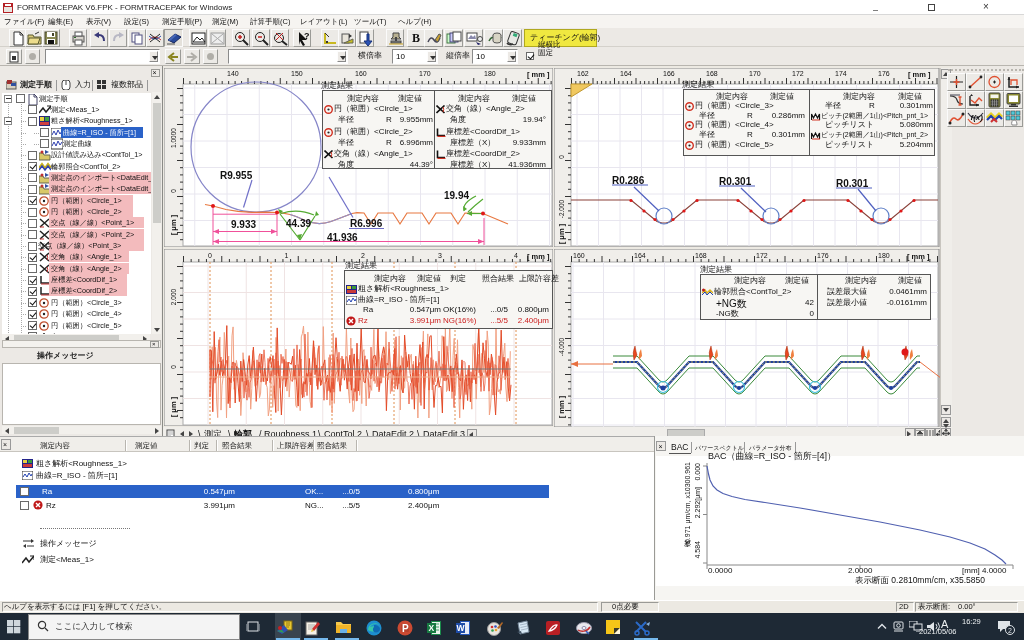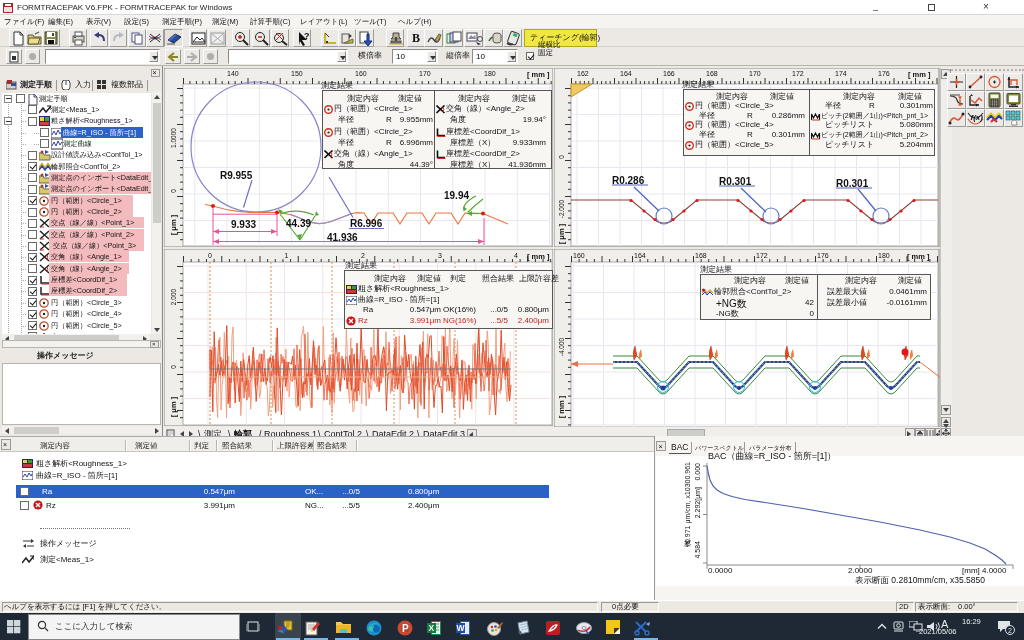--- a/index.html
+++ b/index.html
@@ -428,21 +428,21 @@
 <div class="tx" style="left:51.0px;top:230.7px;font-size:7.2px;color:#111;z-index:2">交点（線／線）&lt;Point_2&gt;</div>
 <div class="ab" style="left:21px;top:246.04999999999998px;width:5px;height:1px;border-top:1px dotted #aaa"></div>
 <div class="cb " style="left:27.5px;top:241.54999999999998px"></div>
 <div class="ab" style="left:38.5px;top:241.04999999999998px;width:12px;height:11px">
       <svg width="12" height="11">
         <path d="M1 1l9 8M10 1L1 9" stroke="#222" stroke-width="1.5"></path>
         <path d="M1 9h4" stroke="#c03030"></path>
       </svg>
     </div>
 <div class="ab" style="left:49.0px;top:240.04999999999998px;width:95px;height:11px;background:#f3bbbd"></div>
-<div class="tx" style="left:53px;top:242.04999999999998px;font-size:7.2px;color:#111;z-index:2">交点（線／線）&lt;Point_3&gt;</div>
+<div class="tx" style="left:38px;top:242.04999999999998px;font-size:7.2px;color:#111;z-index:2">交点（線／線）&lt;Point_3&gt;</div>
 <div class="ab" style="left:21px;top:257.4px;width:5px;height:1px;border-top:1px dotted #aaa"></div>
 <div class="cb ck" style="left:27.5px;top:252.9px"></div>
 <div class="ab" style="left:38.5px;top:252.4px;width:12px;height:11px">
       <svg width="12" height="11">
         <path d="M1 1l9 8M10 1L1 9" stroke="#222" stroke-width="1.5"></path>
         <path d="M8 3a5 5 0 010 5" fill="none" stroke="#c03030"></path>
       </svg>
     </div>
 <div class="ab" style="left:49.0px;top:251.4px;width:80px;height:11px;background:#f3bbbd"></div>
 <div class="tx" style="left:51.0px;top:253.4px;font-size:7.2px;color:#111;z-index:2">交角（線）&lt;Angle_1&gt;</div>
@@ -1092,21 +1092,21 @@
 <div class="ab" style="left:656px;top:441px;width:10px;height:10px;background:#ece9e5;border:1px solid #999"></div>
 <div class="tx" style="left:658.5px;top:443px;font-size:7px;color:#111">×</div>
 <div class="tx" style="left:671px;top:443px;font-size:8.5px;font-weight:normal;color:#111">BAC</div>
 <div class="ab" style="left:669px;top:453px;width:22px;height:1px;background:#555"></div>
 <div class="ab" style="left:691px;top:442px;width:1px;height:11px;background:#999"></div>
 <div class="tx" style="left:695px;top:444.5px;font-size:6px;color:#111">パワースペクトル</div>
 <div class="ab" style="left:744px;top:442px;width:1px;height:11px;background:#999"></div>
 <div class="tx" style="left:749px;top:444.5px;font-size:6px;color:#111">パラメータ分布</div>
 <div class="ab" style="left:795px;top:442px;width:1px;height:11px;background:#999"></div>
 <div class="ab" style="left:656px;top:456px;width:368px;height:130px;background:#fff"></div>
-<div class="tx" style="left:708px;top:452px;font-size:9px;color:#111">BAC（曲線=R_ISO - 箇所=[1]）</div>
+<div class="tx" style="left:708px;top:452px;font-size:9px;color:#111">BAC（曲線=R_ISO - 箇所=[4]）</div>
 <svg class="ab" style="left:656px;top:456px" width="368" height="142" viewBox="656 456 368 142">
     <path d="M707 463V565H1013" fill="none" stroke="#888"></path>
     <path stroke="#888" d="M703 466h4M703 514.5h4M703 563h4M707 565v4M860 565v4M1013 565v4"></path>
     <path d="M707 466 L708.5 474 L710 480 L713 486 L717 490 L723 493.5 L732 496.5 L745 499.5 L765 502.5 L800 508 L840 515 L880 522 L920 530 L950 537 L970 543 L985 549 L995 555 L1002 560 L1006 564" fill="none" stroke="#5060b0" stroke-width="1.2"></path>
   </svg>
 <div class="tx" style="left:684px;top:462px;font-size:7px;color:#111;writing-mode:vertical-rl;transform:rotate(180deg)">深さ 0.971 μm/cm, x10300.961</div>
 <div class="tx" style="left:694px;top:463px;font-size:7px;color:#111;writing-mode:vertical-rl;transform:rotate(180deg)">0.000</div>
 <div class="tx" style="left:694px;top:487px;font-size:7px;color:#111;writing-mode:vertical-rl;transform:rotate(180deg)">2.292[μm]</div>
 <div class="tx" style="left:694px;top:541px;font-size:7px;color:#111;writing-mode:vertical-rl;transform:rotate(180deg)">4.584</div>
 <div class="tx" style="left:708px;top:567px;font-size:8px;color:#111">0.0000</div>

